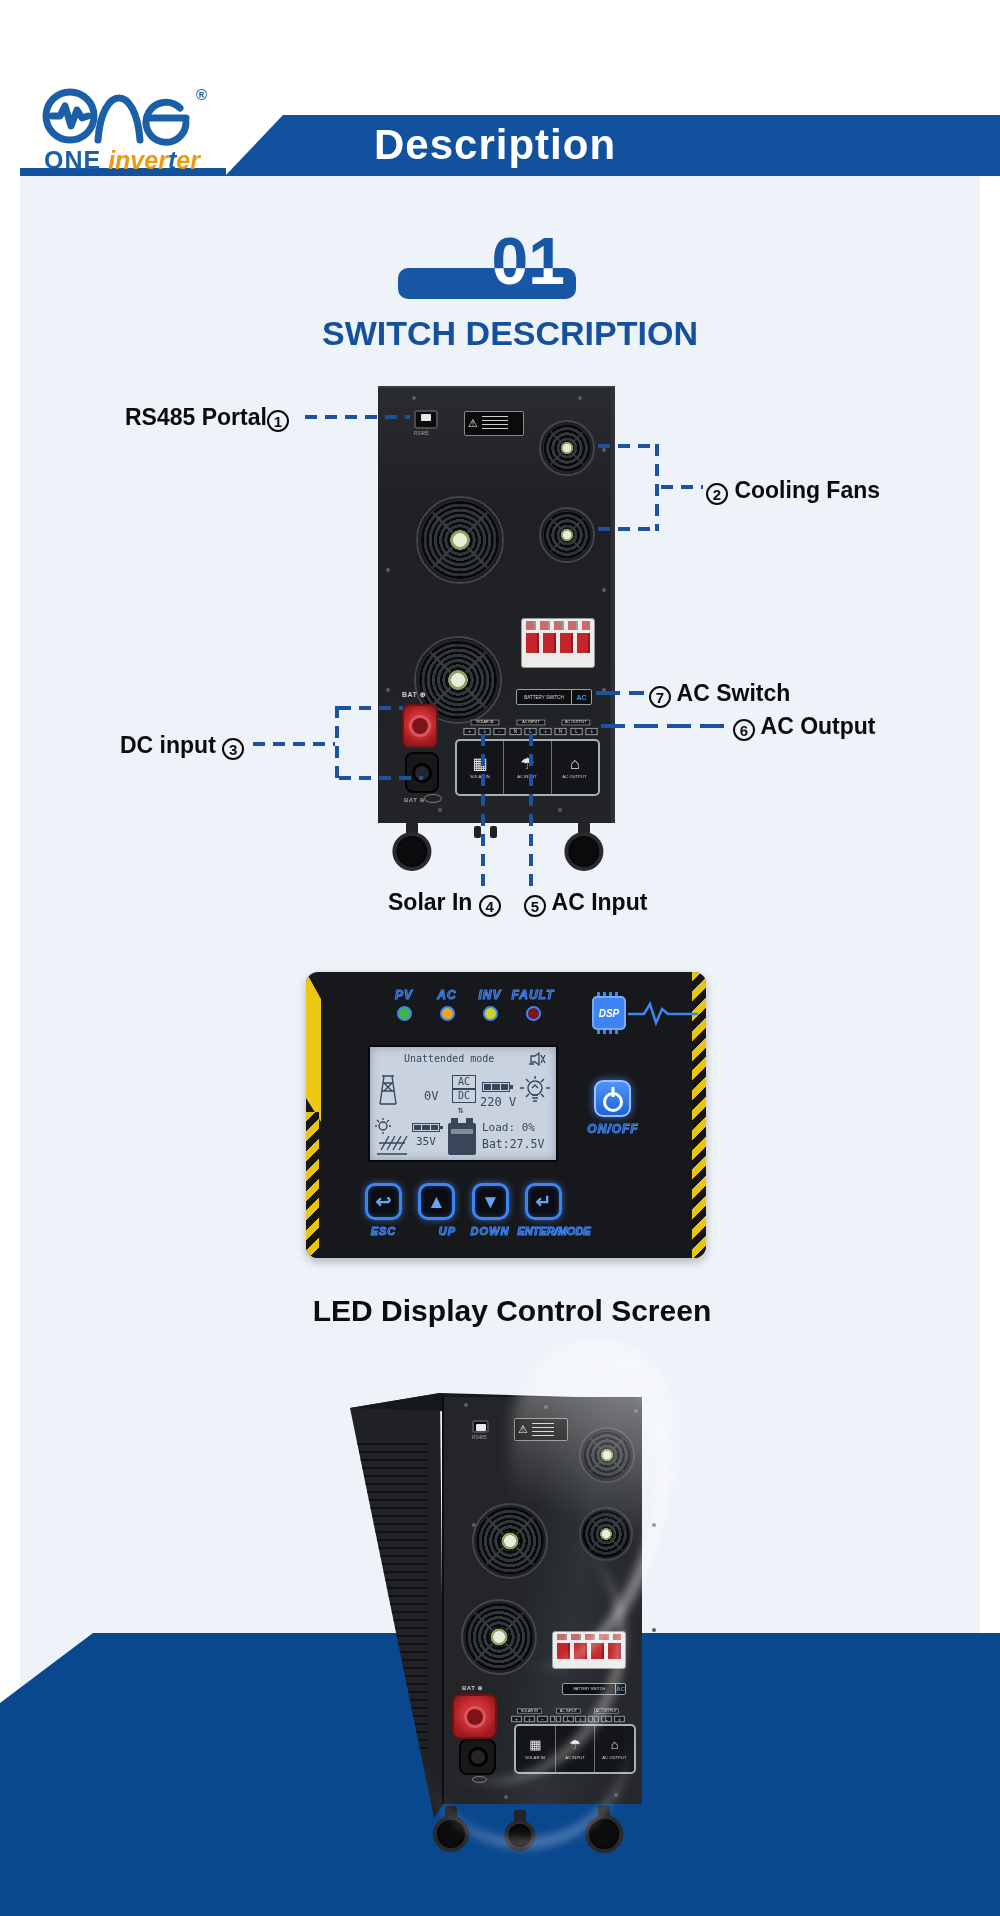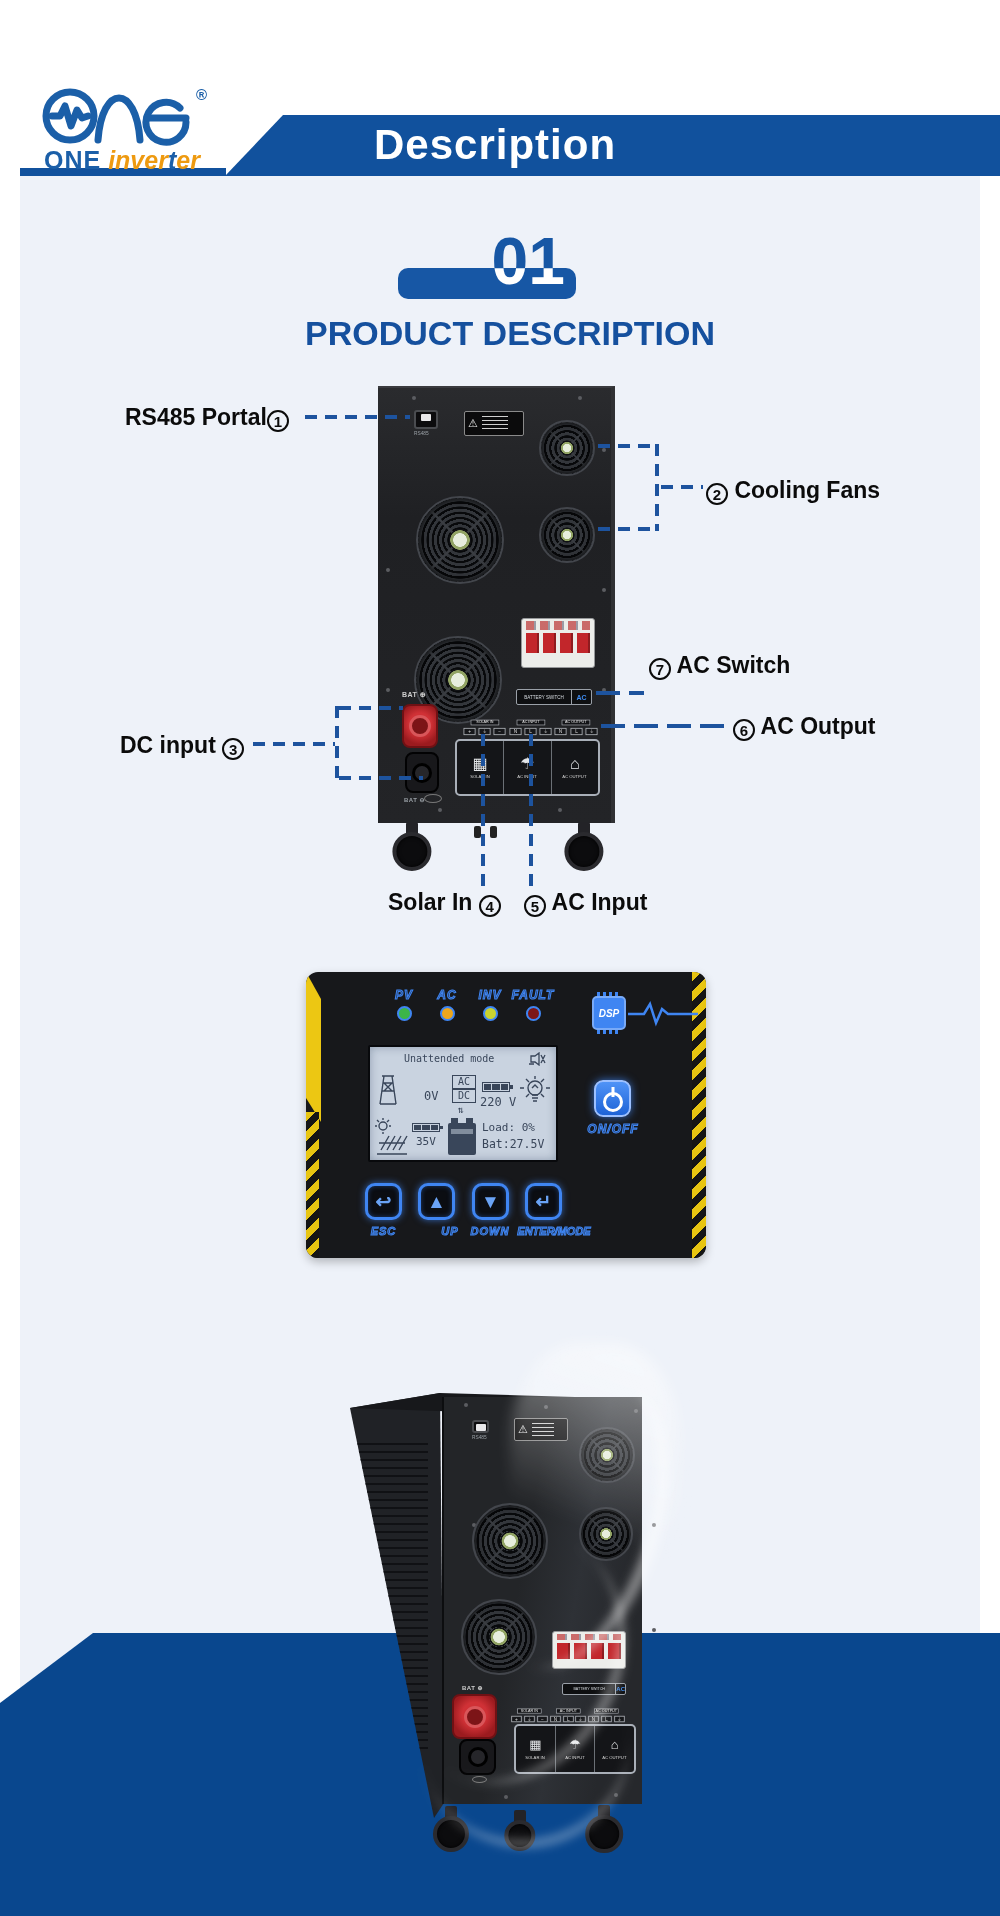--- a/index.html
+++ b/index.html
@@ -160,21 +160,21 @@
     </svg>
     <span class="reg">®</span>
     <div id="brand-line"><span class="one">ONE</span>&nbsp;<span class="inv">inver</span><span class="invt">t</span><span class="inv">er</span></div>
   </div>
 
   <div id="sec-bar"></div>
   <div id="sec-num">
     <span class="blue">01</span>
     <span class="white">01</span>
   </div>
-  <div id="sec-title">PRODUCT DESCRIPTION</div>
+  <div id="sec-title">SWITCH DESCRIPTION</div>
 
   <div id="photo1">
     <div class="scr" style="left:34px;top:8px;box-shadow:166px 0 #5b5d61,-26px 172px #5b5d61,190px 52px #5b5d61,190px 192px #5b5d61,-26px 292px #5b5d61,190px 292px #5b5d61,26px 412px #5b5d61,146px 412px #5b5d61;"></div>
 
     <div class="port" style="left:36px;top:22px;width:24px;height:19px;"></div>
     <div class="port-lbl" style="left:36px;top:43px;">RS485</div>
 
     <div class="warn" style="left:86px;top:23px;width:60px;height:25px;">
       <span class="tri">⚠</span>
       <span class="wlines"></span>
@@ -250,21 +250,21 @@
   <div class="dash-h long" style="left:601px;top:724px;width:128px;"></div>
   <div class="dash-h" style="left:253px;top:742px;width:82px;"></div>
   <div class="dash-v" style="left:335px;top:706px;height:74px;"></div>
   <div class="dash-h" style="left:339px;top:706px;width:64px;"></div>
   <div class="dash-h" style="left:339px;top:776px;width:84px;"></div>
   <div class="dash-v" style="left:481px;top:734px;height:152px;"></div>
   <div class="dash-v" style="left:529px;top:734px;height:152px;"></div>
 
   <div class="callout" style="left:125px;top:404px;"><span>RS485 Portal</span><span class="cnum">1</span></div>
   <div class="callout" style="left:706px;top:477px;"><span class="cnum">2</span> <span>Cooling Fans</span></div>
-  <div class="callout" style="left:649px;top:652px;"><span class="cnum">7</span> <span>AC Switch</span></div>
+  <div class="callout" style="left:649px;top:680px;"><span class="cnum">7</span> <span>AC Switch</span></div>
   <div class="callout" style="left:733px;top:713px;"><span class="cnum">6</span> <span>AC Output</span></div>
   <div class="callout" style="left:120px;top:732px;"><span>DC input</span> <span class="cnum">3</span></div>
   <div class="callout" style="left:388px;top:889px;"><span>Solar In</span> <span class="cnum">4</span></div>
   <div class="callout" style="left:524px;top:889px;"><span class="cnum">5</span> <span>AC Input</span></div>
 
   <div id="ledpanel">
     <div id="yw-left"></div>
     <div class="hazard" style="left:0;top:140px;bottom:0;width:13px;"></div>
     <div class="hazard" style="right:0;top:0;bottom:0;width:14px;"></div>
 
@@ -343,25 +343,26 @@
     </div>
 
     <div id="pwr"></div>
     <div class="neon" style="position:absolute;left:276px;top:150px;width:62px;text-align:center;font-size:12px;">ON/OFF</div>
 
     <div class="cbtn" style="left:59px;"><span>↩</span></div>
     <div class="cbtn" style="left:112px;"><span>▲</span></div>
     <div class="cbtn" style="left:166px;"><span>▼</span></div>
     <div class="cbtn" style="left:219px;"><span>↵</span></div>
     <div class="blbl neon" style="left:55px;width:45px;">ESC</div>
-    <div class="blbl neon" style="left:124px;width:40px;">UP</div>
+    <div class="blbl neon" style="left:110px;width:40px;text-align:right;">UP</div>
     <div class="blbl neon" style="left:158px;width:52px;">DOWN</div>
     <div class="blbl neon" style="left:202px;width:92px;letter-spacing:0;">ENTER/MODE</div>
   </div>
 
+  <div class="caption" style="left:512px;top:1294px;color:#0d0d0d;">LED Display Control Screen</div>
 
   <div id="photo2">
     <div id="p2-side">
         <div class="vents"></div>
       </div>
     <div id="p2-top"></div>
     <div id="p2-back">
       <div class="scr" style="left:20px;top:6px;box-shadow:80px 2px #5b5d61,170px 6px #5b5d61,8px 120px #5b5d61,188px 120px #5b5d61,8px 230px #5b5d61,188px 225px #5b5d61,40px 392px #5b5d61,150px 390px #5b5d61;"></div>
       <div class="port" style="left:28px;top:23px;width:17px;height:13px;"></div>
       <div class="port-lbl" style="left:28px;top:38px;">RS485</div>

